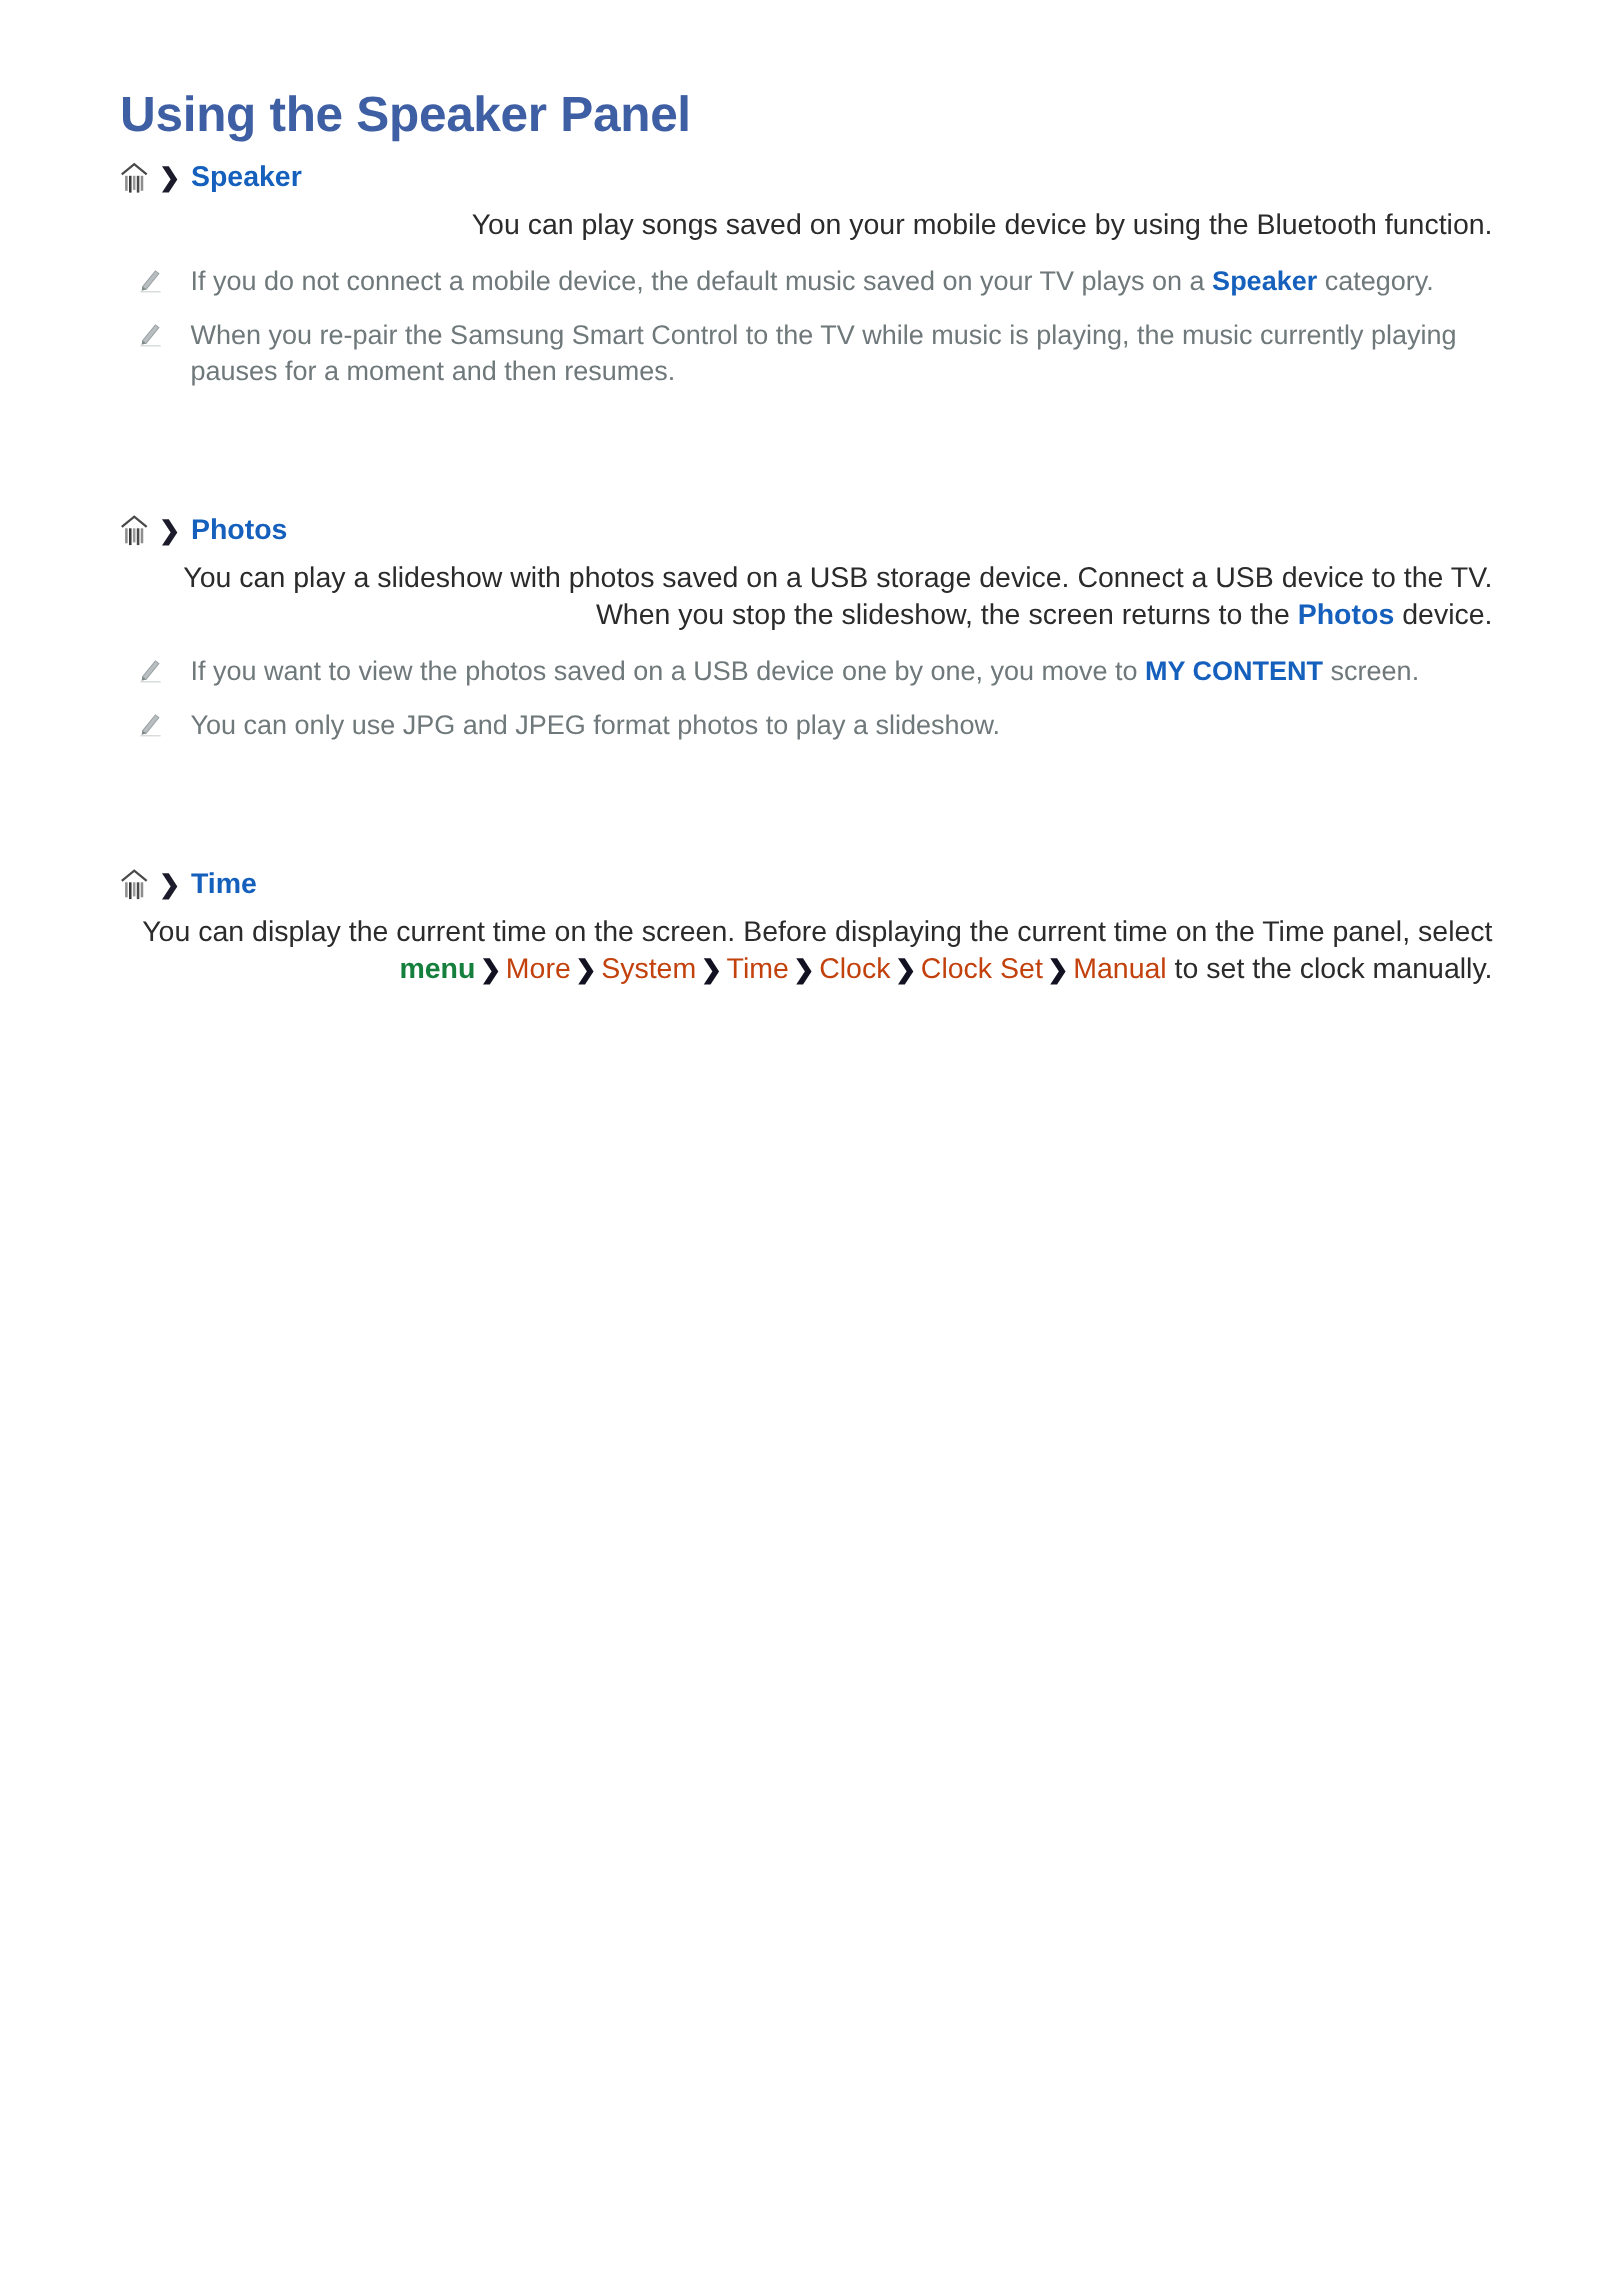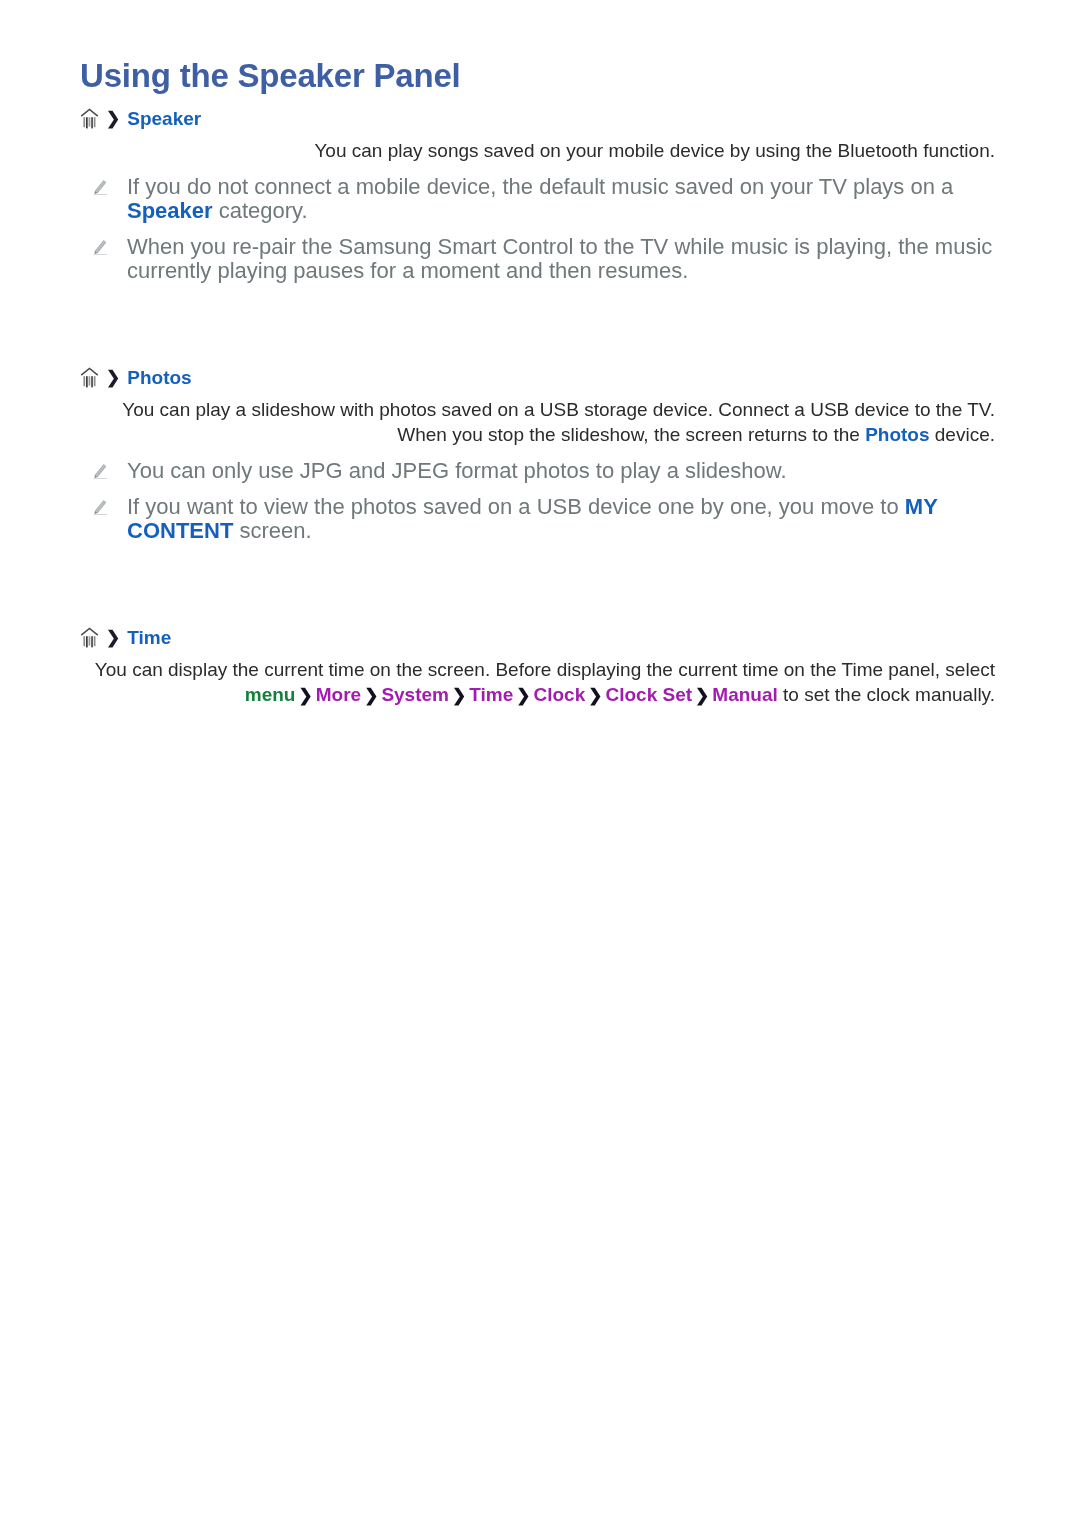--- a/index.html
+++ b/index.html
@@ -84,41 +84,41 @@
     padding-left: 12px;
   }
   .pencil-icon {
     width: 17px;
     height: 17px;
     margin: 3px 18px 0 0;
     flex: 0 0 auto;
   }
   .pencil-icon svg { display: block; }
   .note-text {
-    font-size: 22px;
+    font-size: 18px;
     line-height: 24px;
     color: #6f787a;
     max-width: 878px;
   }
   .note-text .lnk { color: #1560bd; font-weight: bold; }
 
   
   .section { margin-bottom: 0; }
   .gap-lg { height: 82px; }
   .gap-md { height: 82px; }
 
   
   .menu-chain { white-space: normal; }
   .menu-chain .menu-kw {
     color: #15803d;
     font-weight: bold;
   }
   .menu-chain .menu-item {
-    color: #a21caf;
-    font-weight: bold;
+    color: #c2410c;
+    font-weight: normal;
   }
   .menu-chain .chev {
     color: #111122;
     font-weight: bold;
     font-size: 17px;
     padding: 0 3px;
   }
 </style>
 </head>
 <body>
@@ -192,32 +192,32 @@
     <p class="body-text"><span>You can play a slideshow with photos saved on a USB storage device. Connect a USB device to the TV. When you stop the slideshow, the screen returns to the </span><span class="lnk">Photos</span><span> device.</span></p>
 
     <div class="note">
       <span class="pencil-icon">
         <svg viewBox="0 0 17 17" width="17" height="17" aria-hidden="true">
           <path d="M3.0 13.2 L11.6 2.6 L13.9 4.4 L5.3 15.0 Z" fill="#b9bfc0" stroke="#9aa2a3" stroke-width="0.7"></path>
           <path d="M3.0 13.2 L5.3 15.0 L2.4 15.9 Z" fill="#7d8687"></path>
           <rect x="1.6" y="16.2" width="13.5" height="0.9" fill="#c8cdce"></rect>
         </svg>
       </span>
+      <span class="note-text"><span>If you want to view the photos saved on a USB device one by one, you move to </span><span class="lnk">MY CONTENT</span><span> screen.</span></span>
+    </div>
+
+    <div class="note">
+      <span class="pencil-icon">
+        <svg viewBox="0 0 17 17" width="17" height="17" aria-hidden="true">
+          <path d="M3.0 13.2 L11.6 2.6 L13.9 4.4 L5.3 15.0 Z" fill="#b9bfc0" stroke="#9aa2a3" stroke-width="0.7"></path>
+          <path d="M3.0 13.2 L5.3 15.0 L2.4 15.9 Z" fill="#7d8687"></path>
+          <rect x="1.6" y="16.2" width="13.5" height="0.9" fill="#c8cdce"></rect>
+        </svg>
+      </span>
       <span class="note-text">You can only use JPG and JPEG format photos to play a slideshow.</span>
-    </div>
-
-    <div class="note">
-      <span class="pencil-icon">
-        <svg viewBox="0 0 17 17" width="17" height="17" aria-hidden="true">
-          <path d="M3.0 13.2 L11.6 2.6 L13.9 4.4 L5.3 15.0 Z" fill="#b9bfc0" stroke="#9aa2a3" stroke-width="0.7"></path>
-          <path d="M3.0 13.2 L5.3 15.0 L2.4 15.9 Z" fill="#7d8687"></path>
-          <rect x="1.6" y="16.2" width="13.5" height="0.9" fill="#c8cdce"></rect>
-        </svg>
-      </span>
-      <span class="note-text"><span>If you want to view the photos saved on a USB device one by one, you move to </span><span class="lnk">MY CONTENT</span><span> screen.</span></span>
     </div>
   </div>
 
   <div class="gap-md"></div>
 
   <div class="section">
 
 
     <div class="breadcrumb">
       <span class="home-icon">

